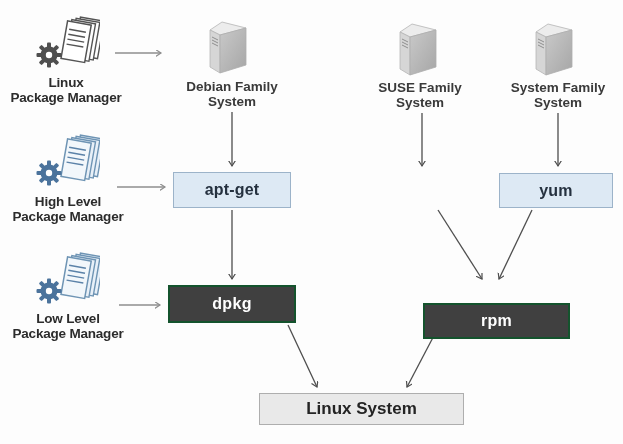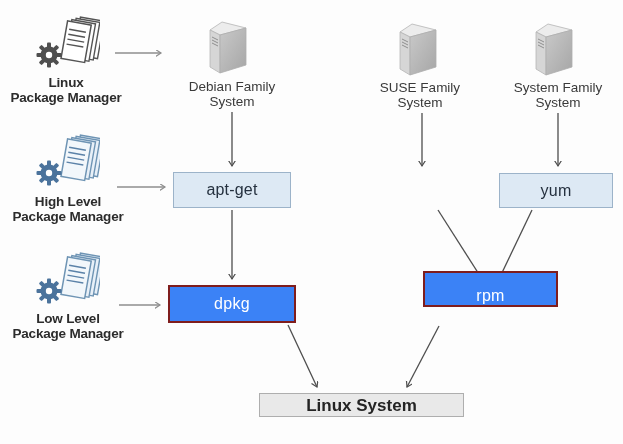--- a/index.html
+++ b/index.html
@@ -9,42 +9,42 @@
     font-family:"Liberation Sans", sans-serif;
   }
   .wires { position:absolute; left:0; top:0; }
 
   
   .node {
     position:absolute; display:flex; align-items:center; justify-content:center;
     box-sizing:border-box; text-align:center;
   }
   .node.light { background:#dde9f4; border:1px solid #9cb3c9; color:#25313f;
-                font-size:16px; font-weight:400; letter-spacing:.2px; }
-  .node.dark  { background:#3b82f6; border:2px solid #7f1d1d; color:#ffffff;
-                font-size:16px; font-weight:400; letter-spacing:.3px; }
+                font-size:16px; font-weight:700; letter-spacing:.2px; }
+  .node.dark  { background:#404040; border:2px solid #14532d; color:#ffffff;
+                font-size:16px; font-weight:700; letter-spacing:.3px; }
   .node.plain { background:#e9e9e9; border:1px solid #aeaeae; color:#242424;
                 font-size:17px; font-weight:700; }
 
   #node-apt-get      { left:173px; top:172px; width:118px; height:36px; }
   #node-zypper       { left:364px; top:173px; width:114px; height:35px; }
   #node-yum          { left:499px; top:173px; width:114px; height:35px;text-align:center; }
   #node-dpkg         { left:168px; top:285px; width:128px; height:38px; }
-  #node-rpm          { left:423px; top:271px; width:135px; height:36px;align-items:flex-end; }
-  #node-linux-system { left:259px; top:393px; width:205px; height:24px;align-items:flex-end; }
+  #node-rpm          { left:423px; top:303px; width:147px; height:36px; }
+  #node-linux-system { left:259px; top:393px; width:205px; height:32px; }
 
   
   .lbl { position:absolute; text-align:center; }
   .actor-lbl { width:140px; color:#2c2c2c; font-weight:700;
                font-size:13.5px; line-height:14.5px; letter-spacing:-.2px; }
   #lbl-linux-pm { left:-4px; top:76px; }
   #lbl-high-pm  { left:-2px; top:195px; }
   #lbl-low-pm   { left:-2px; top:312px; }
 
-  .sys-lbl { width:120px; color:#3a3a3a; font-weight:400;
+  .sys-lbl { width:120px; color:#3a3a3a; font-weight:700;
              font-size:13.5px; line-height:15px; }
   #lbl-debian { left:172px; top:79px; }
   #lbl-suse   { left:360px; top:80px;text-align:center; }
   #lbl-fedora { left:498px; top:80px; }
 
   .icon { position:absolute; }
   #icon-linux-pm { left:36px;  top:14px; }
   #icon-high-pm  { left:36px;  top:132px; }
   #icon-low-pm   { left:36px;  top:250px; }
   #icon-debian   { left:208px; top:20px; }

